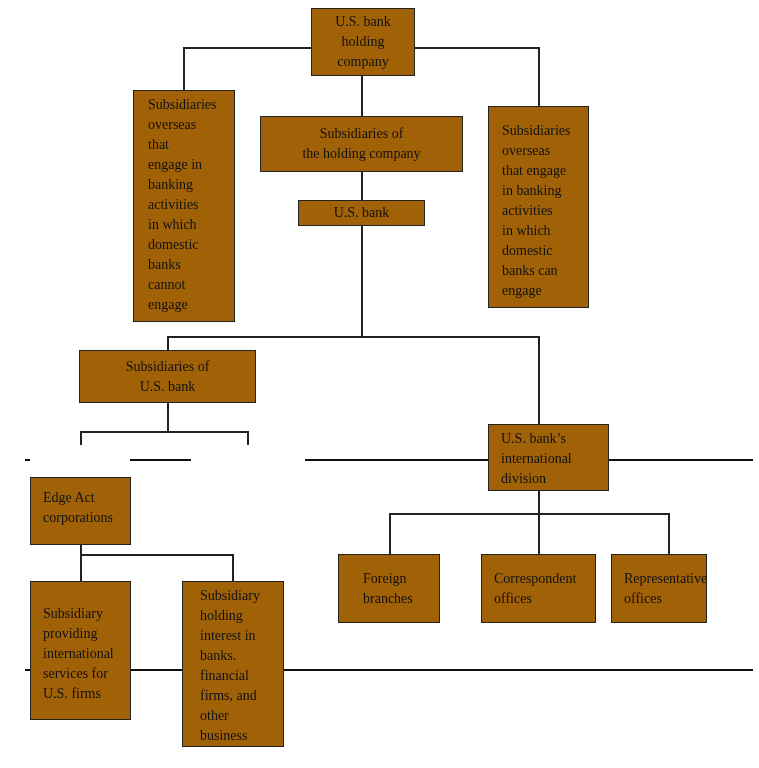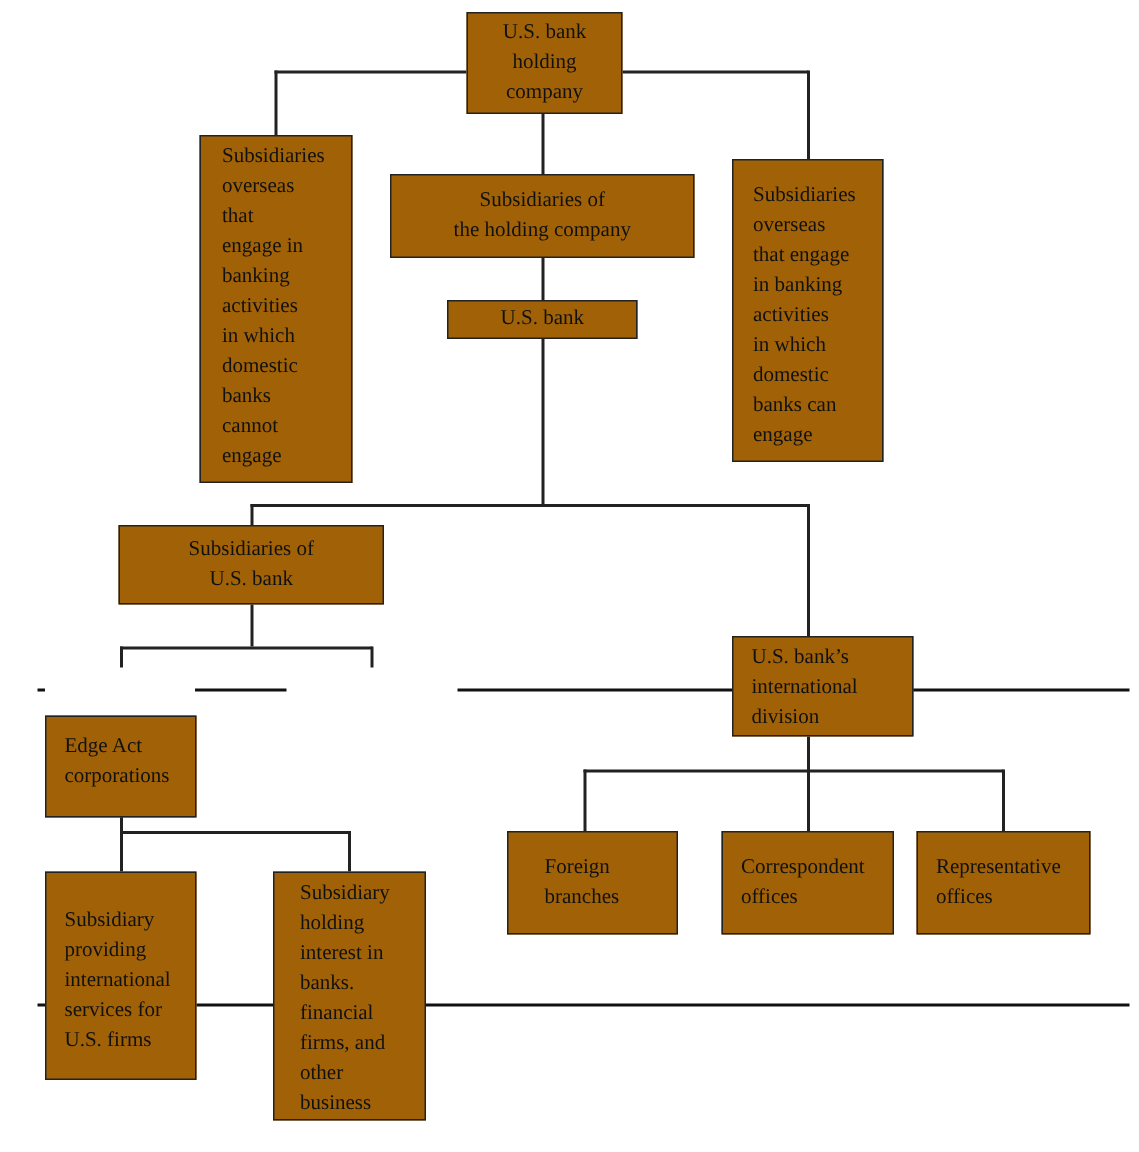--- a/index.html
+++ b/index.html
@@ -107,31 +107,31 @@
 corporations</span>
   </div>
 
 
   <div class="box" style="left:488px; top:424px; width:121px; height:67px; padding:4px 0 0 12px;">
     <span class="txt">U.S. bank’s
 international
 division</span>
   </div>
 
-  <div class="box" style="left:338px; top:554px; width:114px; height:69px; padding:14px 0 0 24px;">
+  <div class="box" style="left:338px; top:554px; width:102px; height:69px; padding:14px 0 0 24px;">
     <span class="txt">Foreign
 branches</span>
   </div>
 
   <div class="box" style="left:481px; top:554px; width:115px; height:69px; padding:14px 0 14px 12px;">
     <span class="txt">Correspondent
 offices</span>
   </div>
 
-  <div class="box" style="left:611px; top:554px; width:116px; height:69px; padding:14px 0 0 12px;">
+  <div class="box" style="left:611px; top:554px; width:96px; height:69px; padding:14px 0 0 12px;">
     <span class="txt">Representative
 offices</span>
   </div>
 
   <div class="box" style="left:30px; top:581px; width:101px; height:139px; padding:22px 0 0 12px;">
     <span class="txt">Subsidiary
 providing
 international
 services for
 U.S. firms</span>

